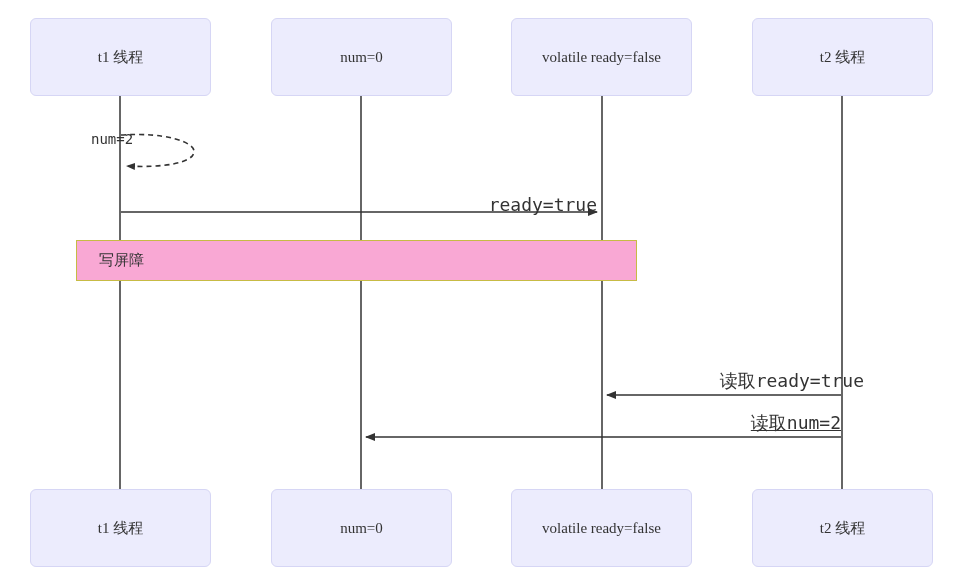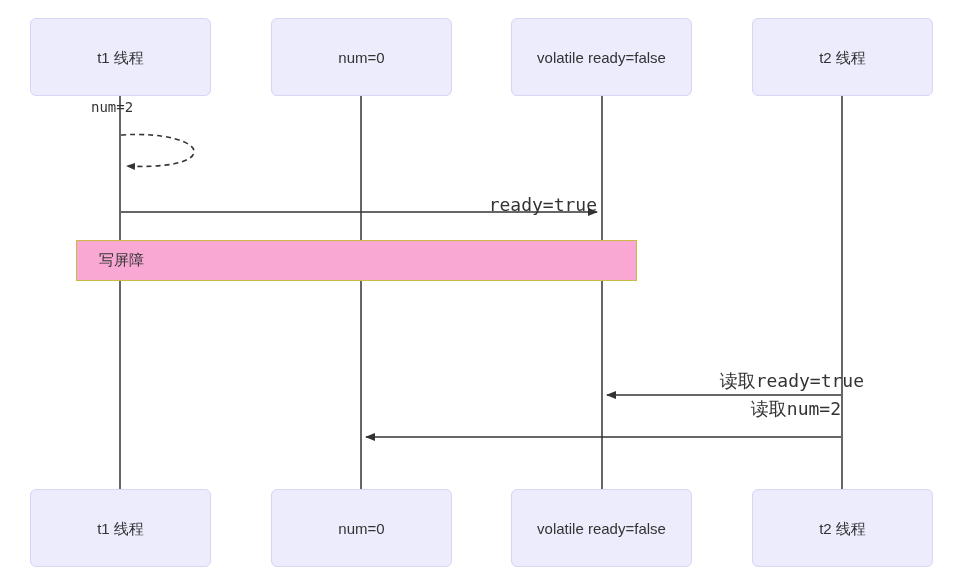--- a/index.html
+++ b/index.html
@@ -30,21 +30,21 @@
     position: absolute;
     box-sizing: border-box;
     background: #ECECFD;
     border: 1px solid #D6D6F5;
     border-radius: 6px;
     display: flex;
     align-items: center;
     justify-content: center;
     color: #333333;
     font-size: 15px;
-    font-family: Liberation Sans, sans-serif;
+    font-family: Liberation Serif, serif;
     white-space: nowrap;
     overflow: visible;
   }
   .participant-label {
     display: block;
     text-align: center;
     line-height: 1;
   }
   .note-box {
     position: absolute;
@@ -129,33 +129,33 @@
   </div>
 
   <div class="participant-box" style="left:511px; top:18px; width:181px; height:78px;">
     <span class="participant-label">volatile ready=false</span>
   </div>
 
   <div class="participant-box" style="left:752px; top:18px; width:181px; height:78px;">
     <span class="participant-label">t2 线程</span>
   </div>
 
-  <div class="self-label" style="left:91px; top:100px;">
+  <div class="self-label" style="left:91px; top:132px;">
     <span>num=2</span>
   </div>
 
   <div class="msg-label" style="left:121px; top:196px; width:476px;">
     <span>ready=true</span>
   </div>
 
   <div class="msg-label" style="left:630px; top:372px; width:234px;">
     <span>读取ready=true</span>
   </div>
 
-  <div class="msg-label" style="left:366px; top:400px; width:475px;">
+  <div class="msg-label" style="left:366px; top:414px; width:475px;text-decoration:underline;">
     <span>读取num=2</span>
   </div>
 
   <div class="note-box" style="left:76px; top:240px; width:561px; height:41px;">
     <span>写屏障</span>
   </div>
 
 
   <div class="participant-box" style="left:30px; top:489px; width:181px; height:78px;">
     <span class="participant-label">t1 线程</span>

